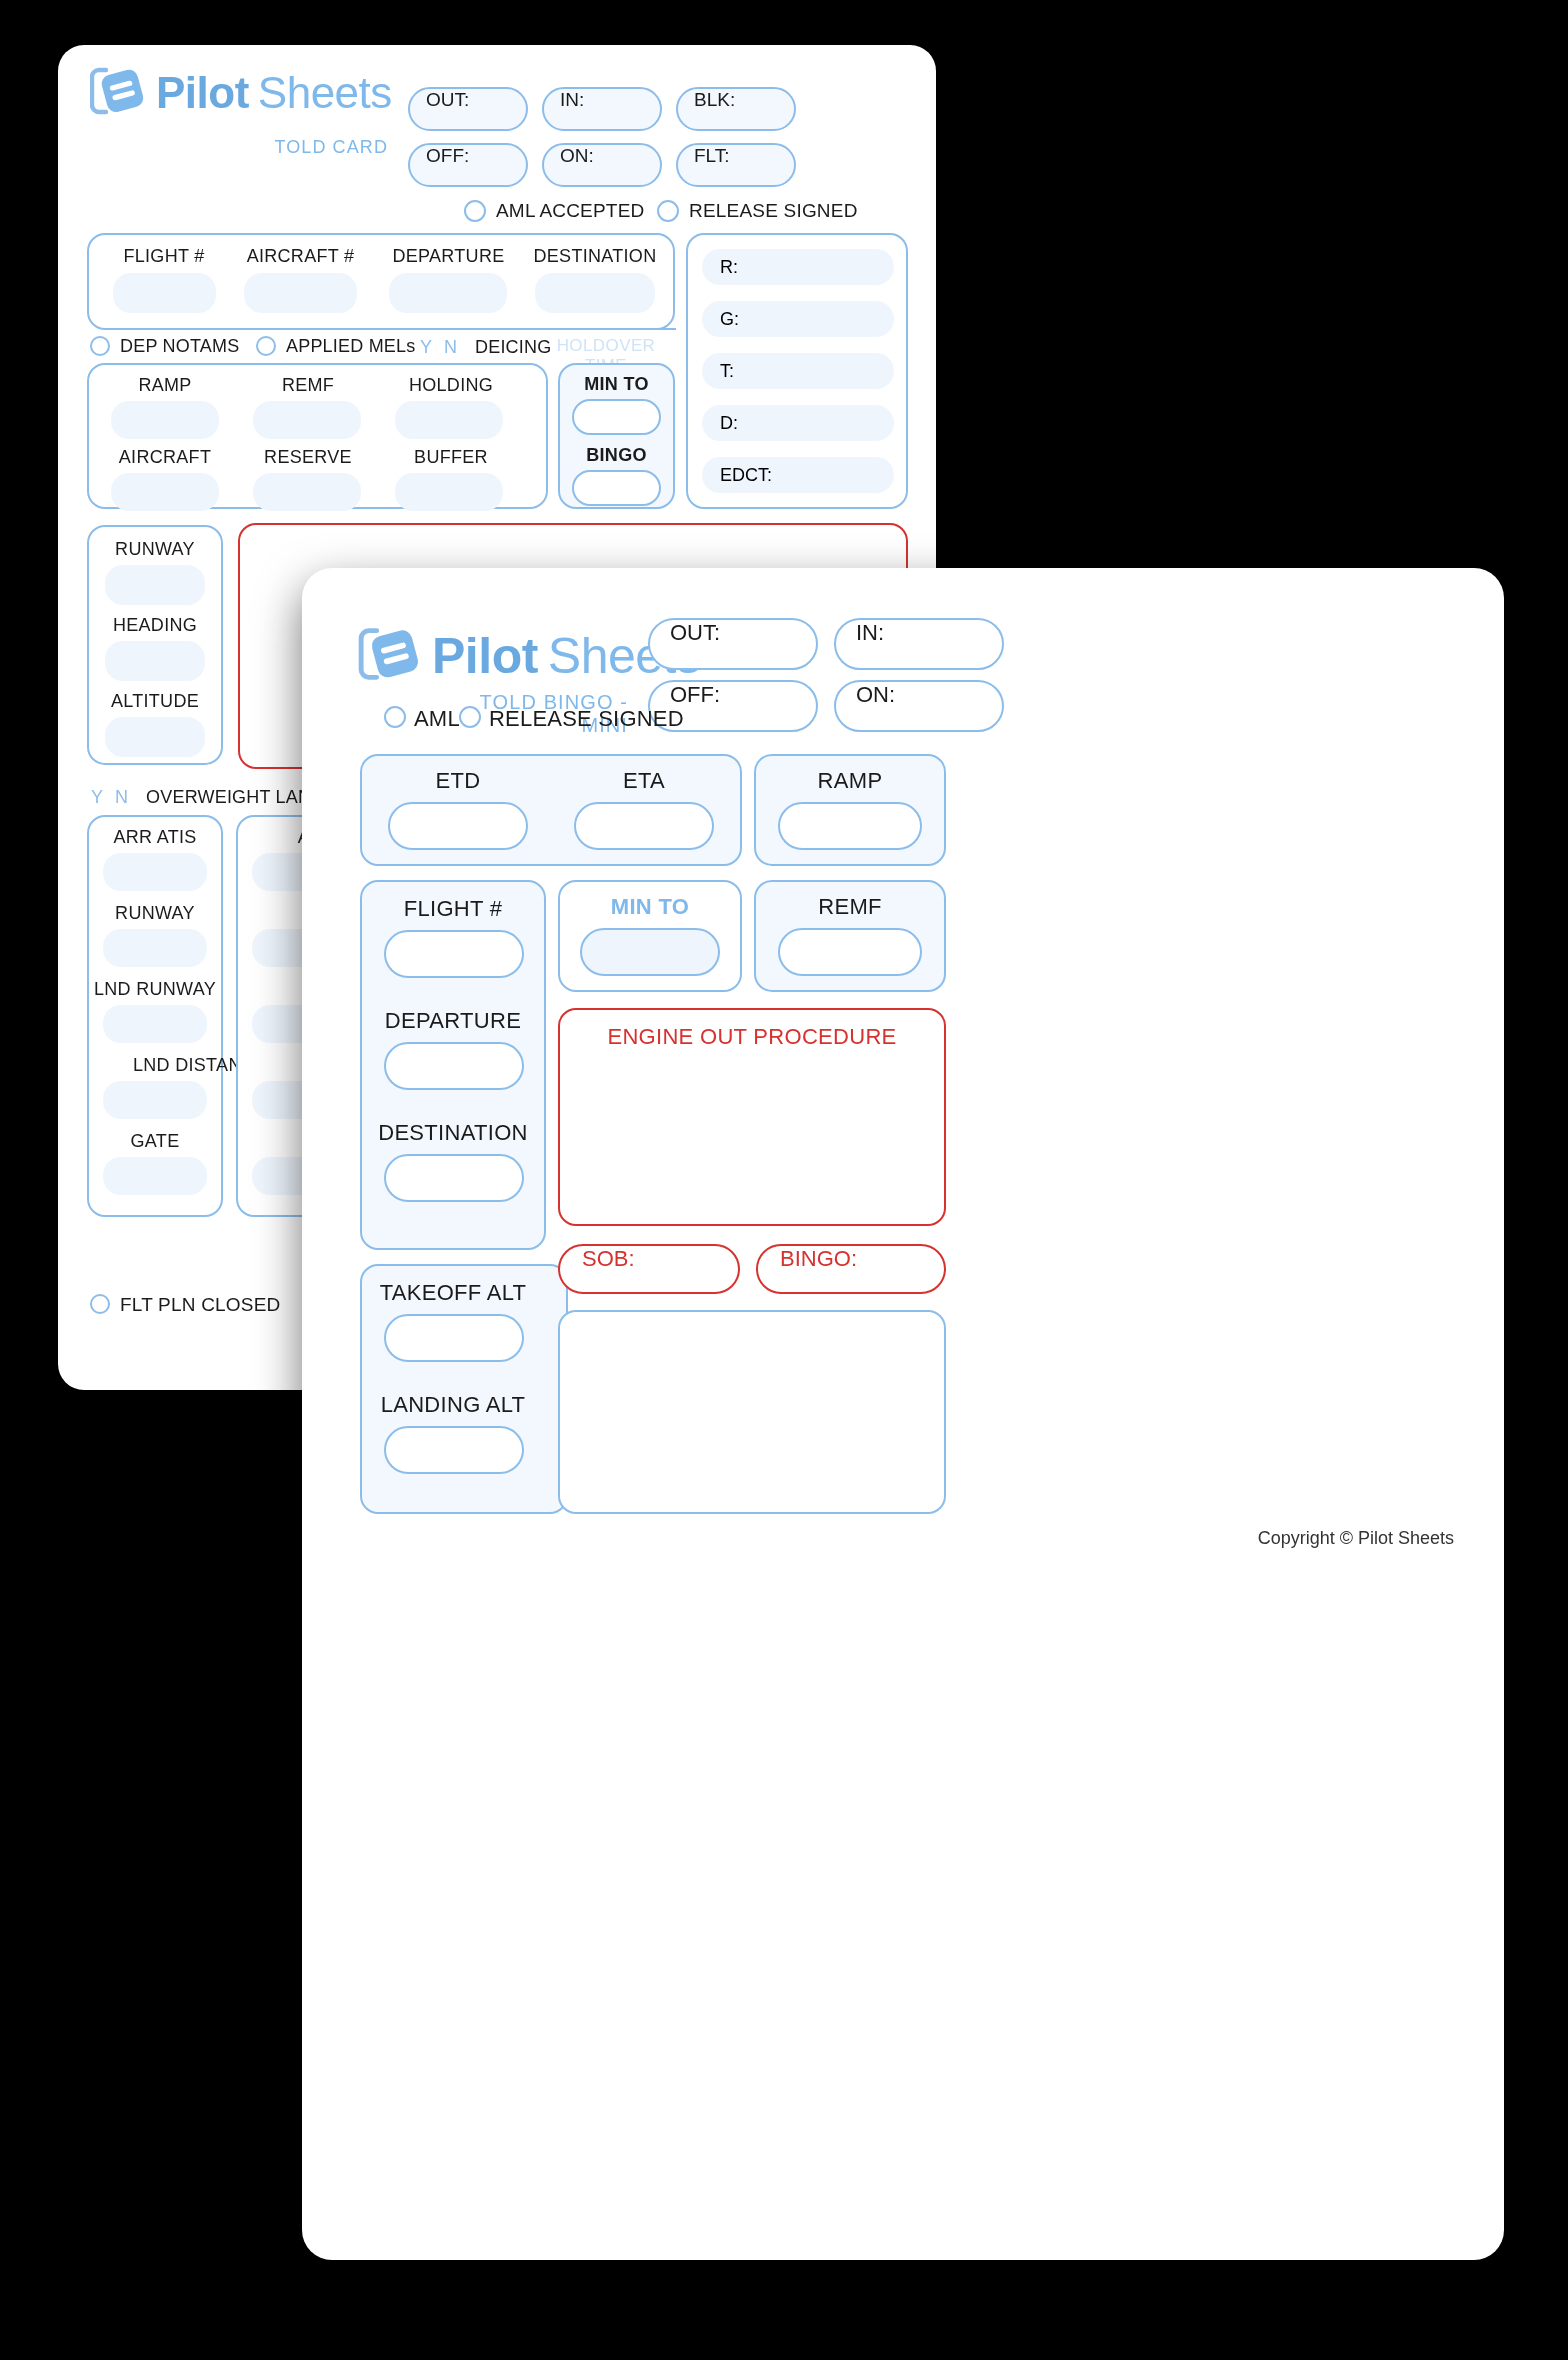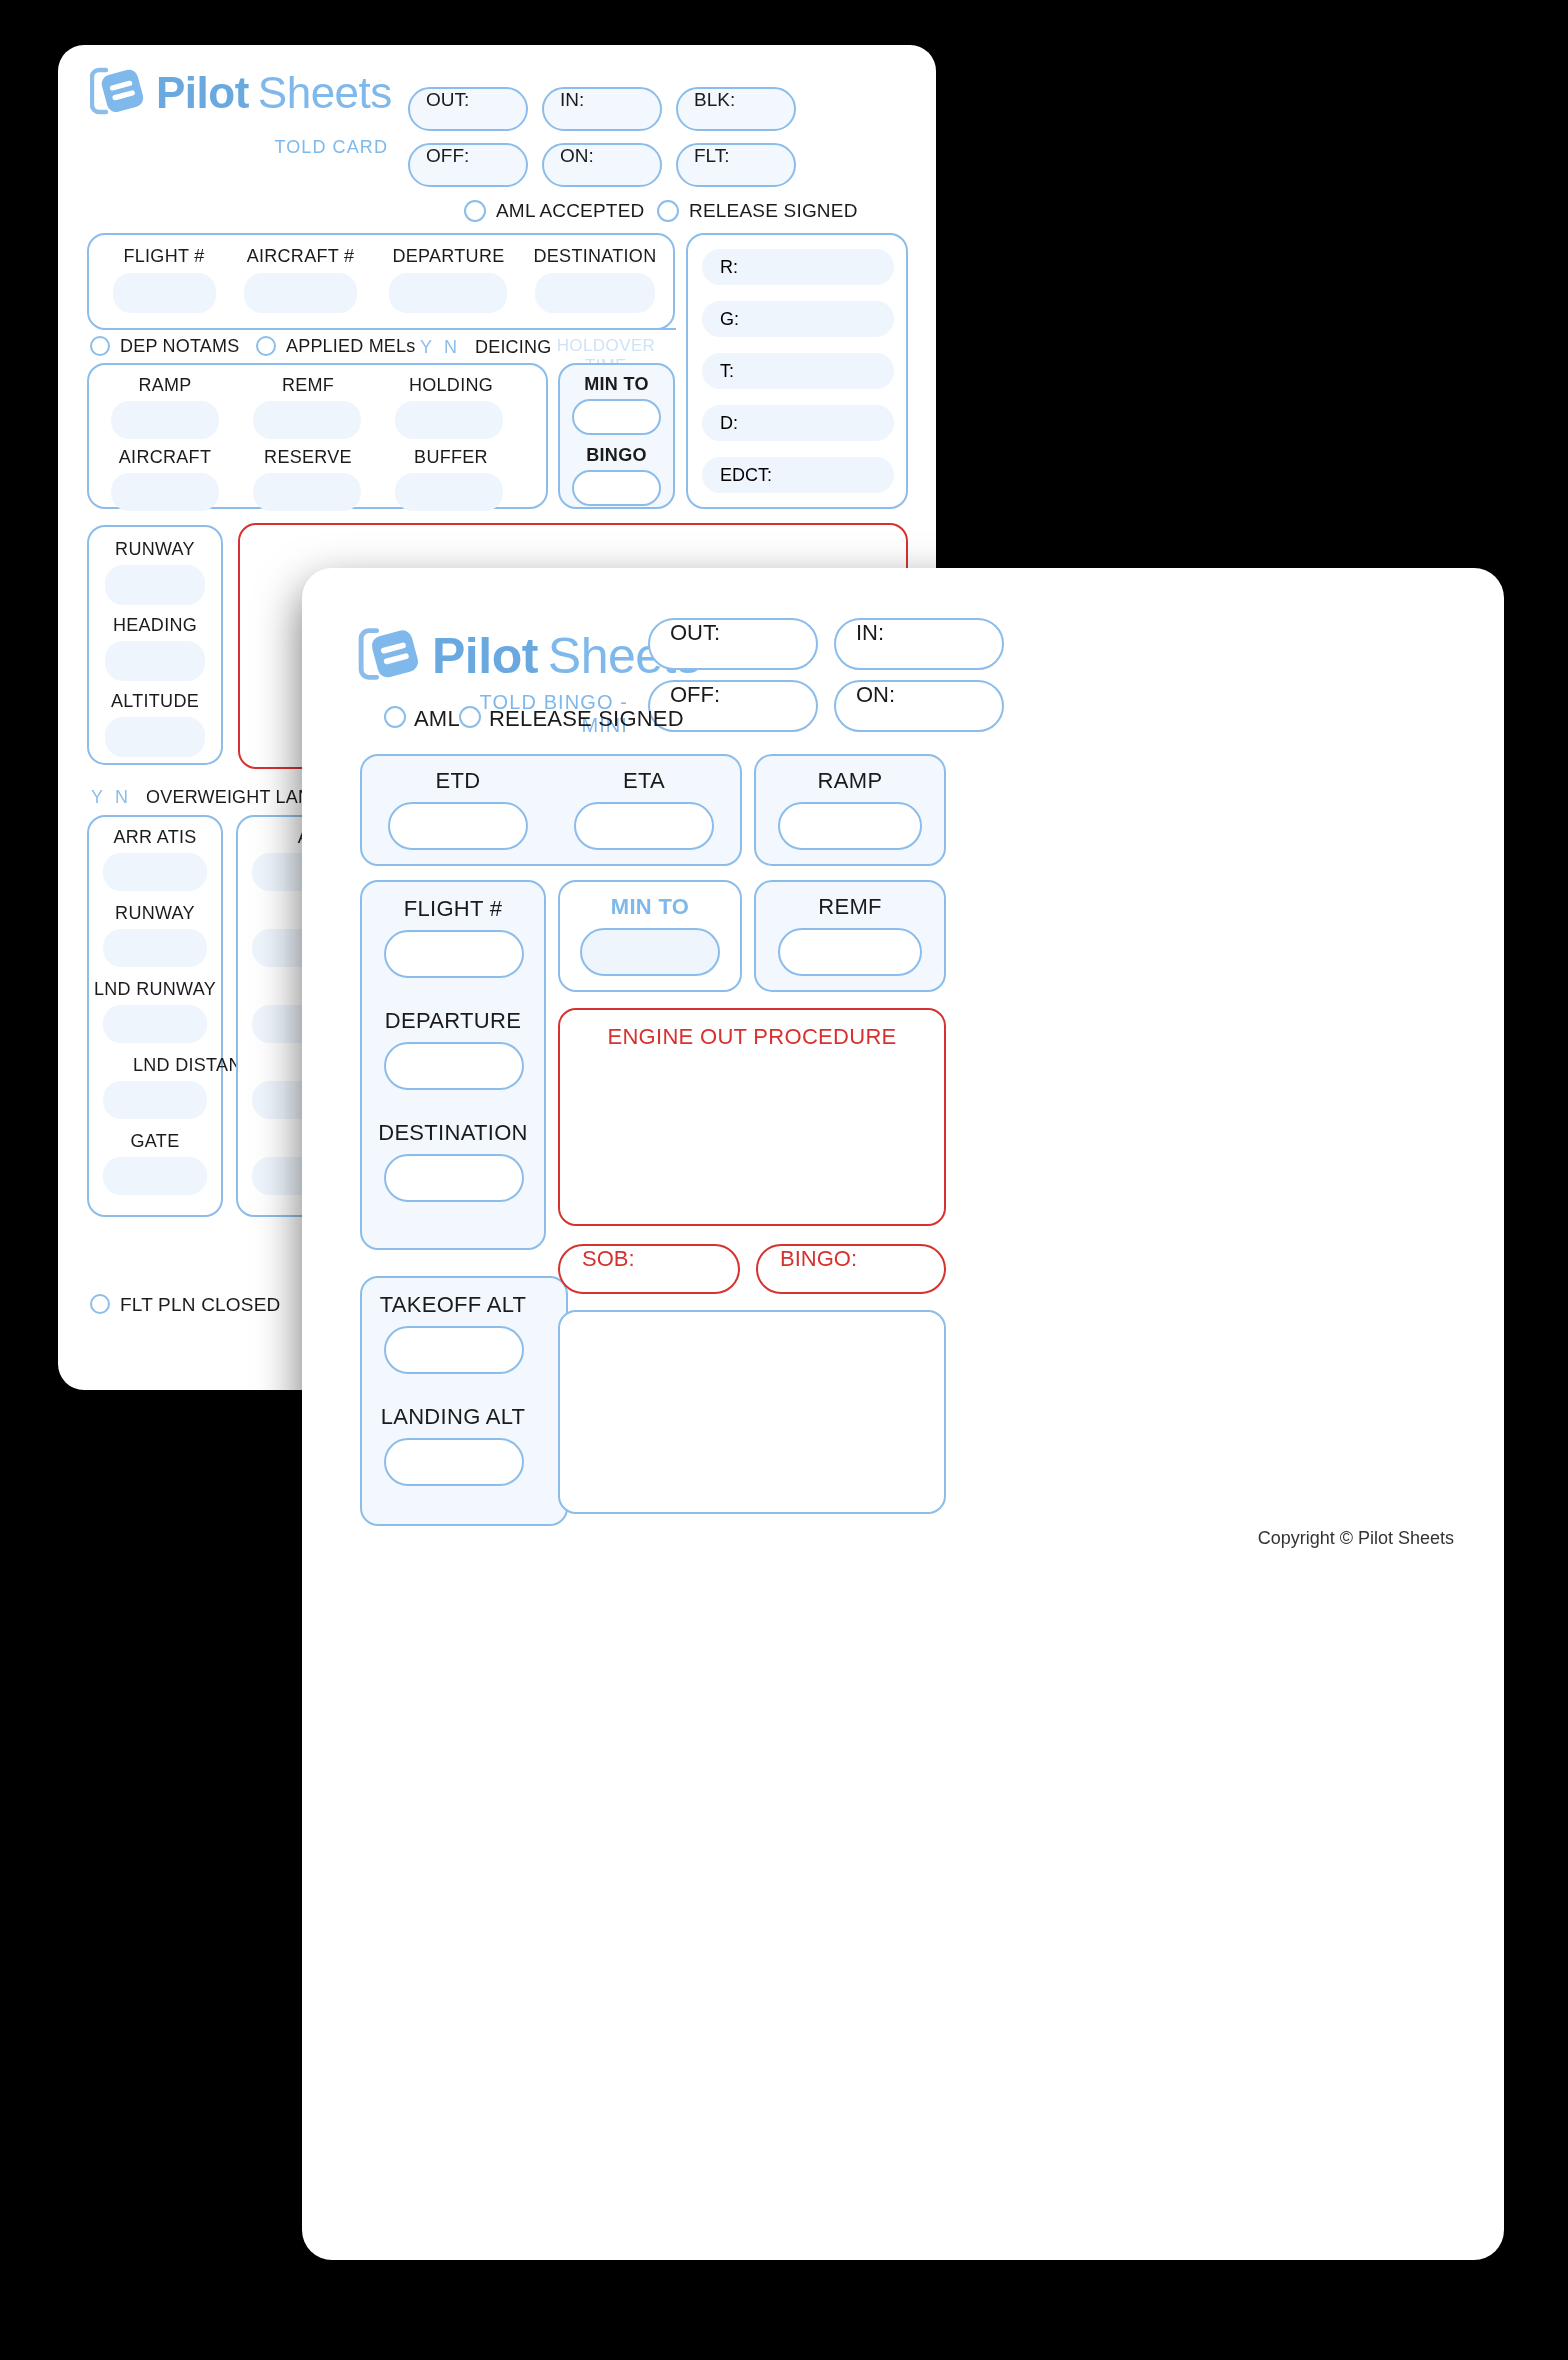--- a/index.html
+++ b/index.html
@@ -317,21 +317,21 @@
 
     <div class="panel tint abs" style="left:452px;top:312px;width:192px;height:112px;">
       <div class="fieldlabel abs" style="left:0;top:12px;width:188px;font-size:22px;">REMF</div>
       <div class="inputbox outline abs" style="left:22px;top:46px;width:144px;height:48px;"></div>
     </div>
 
     <div class="panel red abs" style="left:256px;top:440px;width:388px;height:218px;">
       <div class="fieldlabel red abs" style="left:0;top:14px;width:384px;font-size:22px;">ENGINE OUT PROCEDURE</div>
     </div>
 
-    <div class="panel tint abs" style="left:58px;top:696px;width:208px;height:250px;margin-top:12px;">
+    <div class="panel tint abs" style="left:58px;top:696px;width:208px;height:250px;">
       <div class="fieldlabel abs" style="left:0;top:14px;width:182px;font-size:22px;">TAKEOFF ALT</div>
       <div class="inputbox outline abs" style="left:22px;top:48px;width:140px;height:48px;"></div>
       <div class="fieldlabel abs" style="left:0;top:126px;width:182px;font-size:22px;">LANDING ALT</div>
       <div class="inputbox outline abs" style="left:22px;top:160px;width:140px;height:48px;"></div>
     </div>
 
     <div class="pill red abs" style="left:256px;top:676px;width:182px;height:50px;padding-left:22px;font-size:22px;">
       <span>SOB:</span>
     </div>
     <div class="pill red abs" style="left:454px;top:676px;width:190px;height:50px;padding-left:22px;font-size:22px;">

